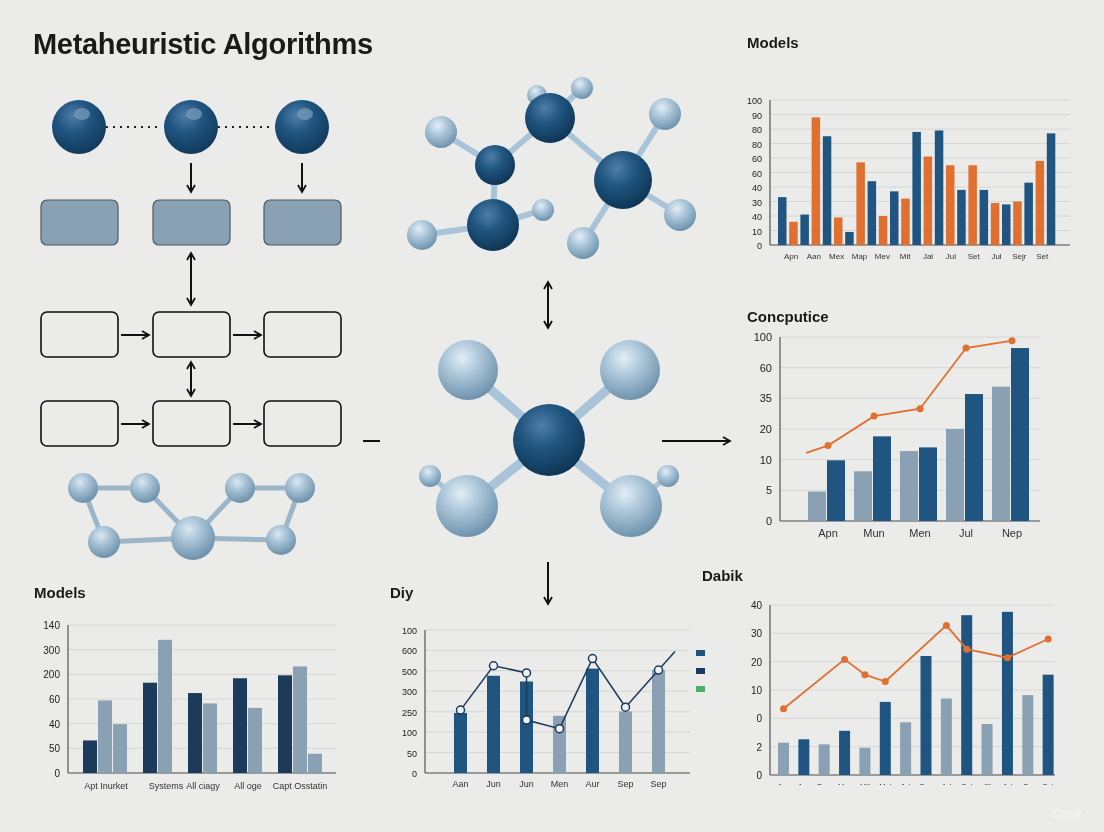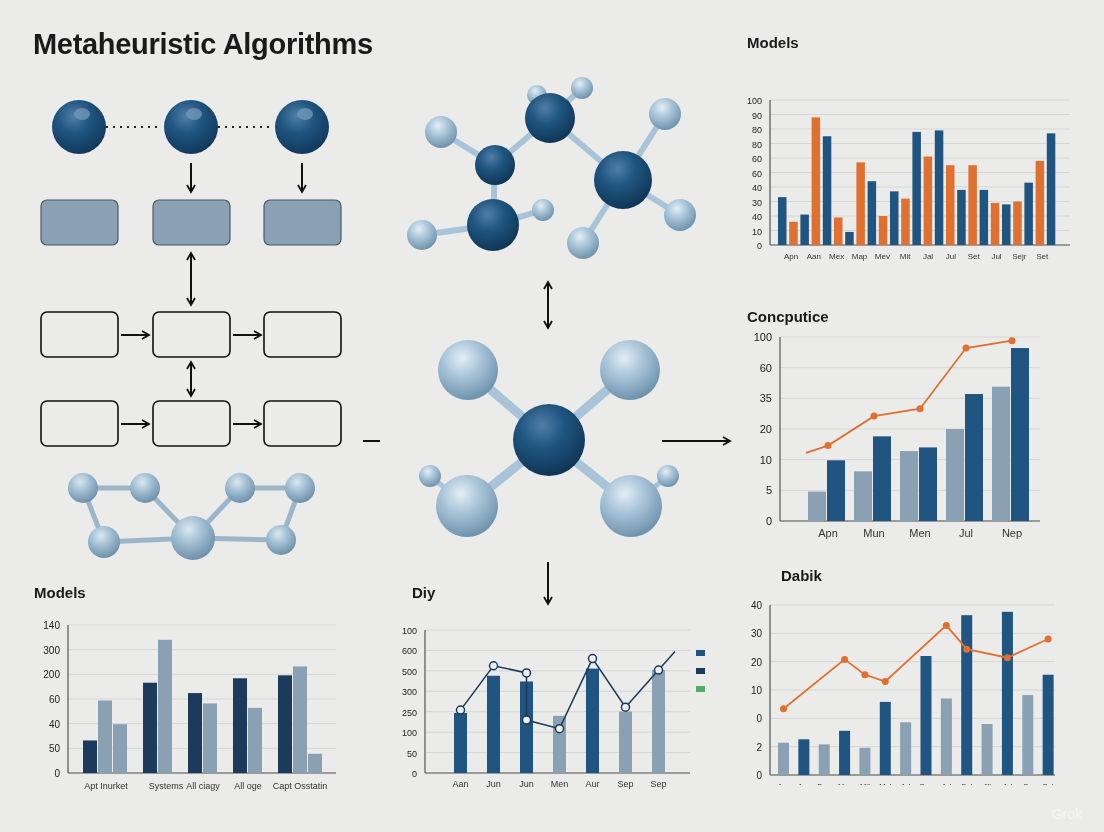--- a/index.html
+++ b/index.html
@@ -163,23 +163,23 @@
     <circle cx="169" cy="380" r="36" fill="url(#cNavy)" stroke="none"></circle>
   </g>
 
   <line x1="282" y1="381" x2="350" y2="381" stroke="#111" stroke-width="2" marker-end="url(#cah)"></line>
 
   <line x1="168" y1="502" x2="168" y2="544" stroke="#111" stroke-width="2" marker-end="url(#cah)"></line>
 </svg>
 
 <div class="abs panel-title" style="left:747px;top:34px">Models</div>
 <div class="abs panel-title" style="left:747px;top:308px">Concputice</div>
-<div class="abs panel-title" style="left:781px;top:567px">Dabik</div>
+<div class="abs panel-title" style="left:702px;top:567px">Dabik</div>
 <div class="abs panel-title" style="left:34px;top:584px">Models</div>
-<div class="abs panel-title" style="left:412px;top:584px">Diy</div>
+<div class="abs panel-title" style="left:390px;top:584px">Diy</div>
 
 <svg class="abs" id="chart-top-right" style="left:740px;top:90px" width="330" height="175">
     <line x1="30" y1="155" x2="330" y2="155" stroke="#d6d6d4" stroke-width="1"></line>
     <text x="22" y="159" font-size="9" text-anchor="end" fill="#222">0</text>
     <line x1="30" y1="140.5" x2="330" y2="140.5" stroke="#d6d6d4" stroke-width="1"></line>
     <text x="22" y="144.5" font-size="9" text-anchor="end" fill="#222">10</text>
     <line x1="30" y1="126" x2="330" y2="126" stroke="#d6d6d4" stroke-width="1"></line>
     <text x="22" y="130" font-size="9" text-anchor="end" fill="#222">40</text>
     <line x1="30" y1="111.5" x2="330" y2="111.5" stroke="#d6d6d4" stroke-width="1"></line>
     <text x="22" y="115.5" font-size="9" text-anchor="end" fill="#222">30</text>

